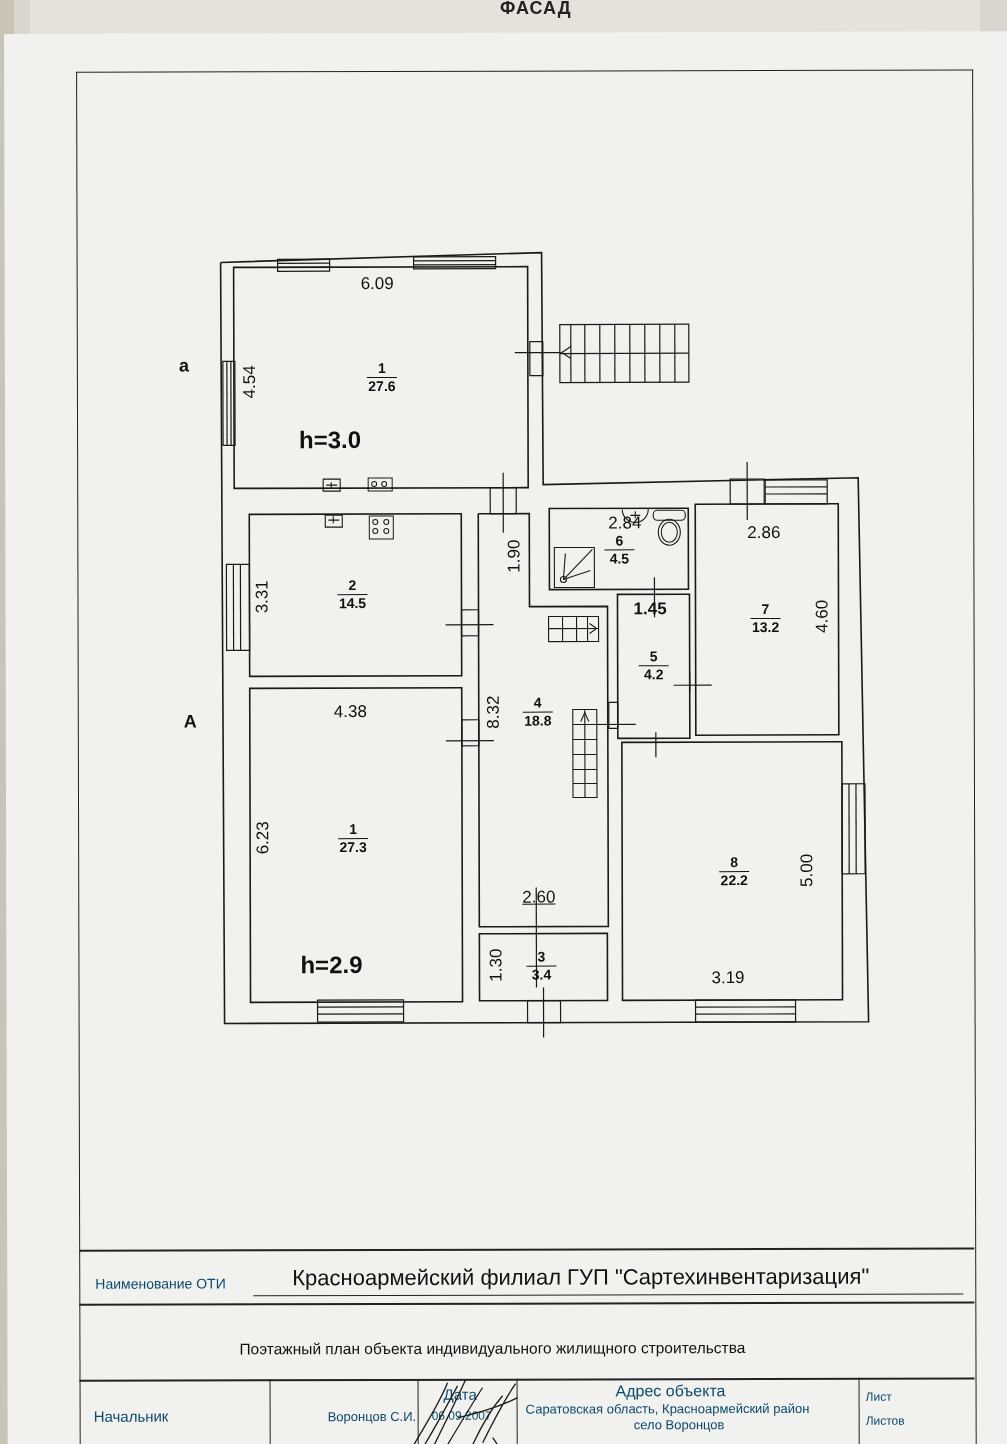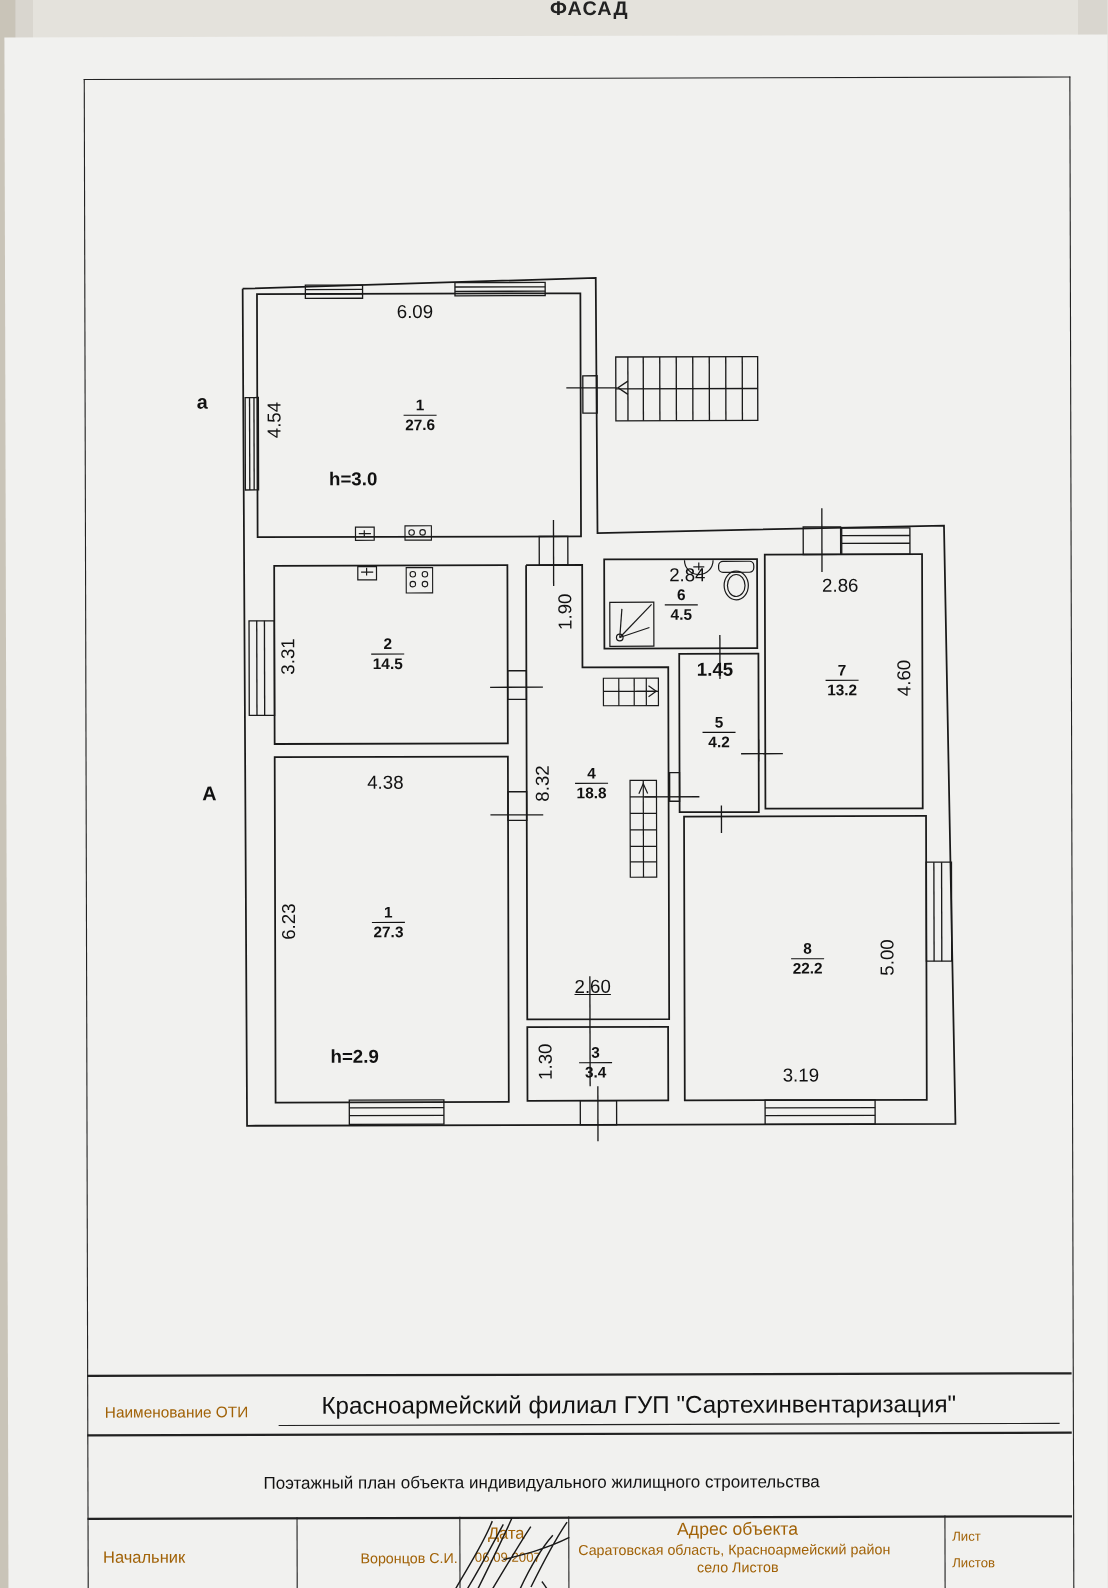--- a/index.html
+++ b/index.html
@@ -30,25 +30,25 @@
   .frame {
     position: absolute; left: 72px; top: 38px; width: 895px; height: 1400px;
     border-left: 1.6px solid #222; border-top: 1.6px solid #222; border-right: 1.6px solid #222;
   }
   svg.plan { position: absolute; left: 0; top: 0; }
   .lbl { position: absolute; font-size: 17px; line-height: 1; white-space: nowrap; color: #111; }
   .lbl.rot { transform: rotate(-90deg); transform-origin: center center; }
   .frac { position: absolute; text-align: center; font-size: 14px; font-weight: bold; line-height: 1.05; width: 50px; }
   .frac .num { display: block; border-bottom: 1.2px solid #111; width: 30px; margin: 0 auto 1px auto; padding-bottom: 1px; }
   .frac .den { display: block; }
-  .height { position: absolute; font-size: 17px; font-weight: bold; }
+  .height { position: absolute; font-size: 24px; font-weight: bold; }
   .axis { position: absolute; font-size: 18px; font-weight: bold; }
 
   
-  .tb { position: absolute; font-size: 14px; color: #a16207; }
+  .tb { position: absolute; font-size: 14px; color: #0c4a6e; }
   .tb-line { position: absolute; background: #222; }
   .tb-org { position: absolute; font-size: 22px; }
   .tb-caption { position: absolute; font-size: 15.5px; }
   .signature { position: absolute; left: 380px; top: 1345px; }
 </style>
 </head>
 <body>
 
 <div class="left-strip"></div>
 <div class="under-sheet">
@@ -282,20 +282,20 @@
   <div class="tb-line" style="left:262px; top:1346px; width:1.4px; height:74px;"></div>
   <div class="tb-line" style="left:410px; top:1346px; width:1.4px; height:74px;"></div>
   <div class="tb-line" style="left:509px; top:1346px; width:1.4px; height:74px;"></div>
   <div class="tb-line" style="left:851px; top:1346px; width:1.4px; height:74px;"></div>
   <span class="tb" style="left:86px; top:1374px; font-size:15px;">Начальник</span>
   <span class="tb" style="left:272px; top:1376px; font-size:13px;padding-left:48px;">Воронцов С.И.</span>
   <span class="tb" style="left:436px; top:1353px; font-size:15px;">Дата</span>
   <span class="tb" style="left:424px; top:1376px; font-size:12px;">06.09.2007</span>
   <span class="tb" style="left:608px; top:1350px; font-size:16px;">Адрес объекта</span>
   <span class="tb" style="left:518px; top:1369px; font-size:13px;">Саратовская область, Красноармейский район</span>
-  <span class="tb" style="left:626px; top:1385px; font-size:13px;">село Листов</span>
+  <span class="tb" style="left:626px; top:1385px; font-size:13px;">село Воронцов</span>
   <span class="tb" style="left:858px; top:1358px; font-size:12px;">Лист</span>
   <span class="tb" style="left:858px; top:1382px; font-size:12px;">Листов</span>
 
   <svg class="signature" width="160" height="80" viewBox="0 0 160 80" stroke="#1a1a1a" stroke-width="1.3" fill="none">
     <path d="M20,78 C35,50 50,30 60,5 M30,78 C45,55 58,30 70,8 M45,70 C60,40 70,20 78,2 M55,75 C70,50 85,25 95,10 M80,78 C90,55 100,35 115,18 M95,65 C105,45 115,25 128,6 M70,40 C90,35 110,30 130,20 M105,60 C112,70 118,78 112,80"></path>
   </svg>
 </div>
 
 </body></html>

